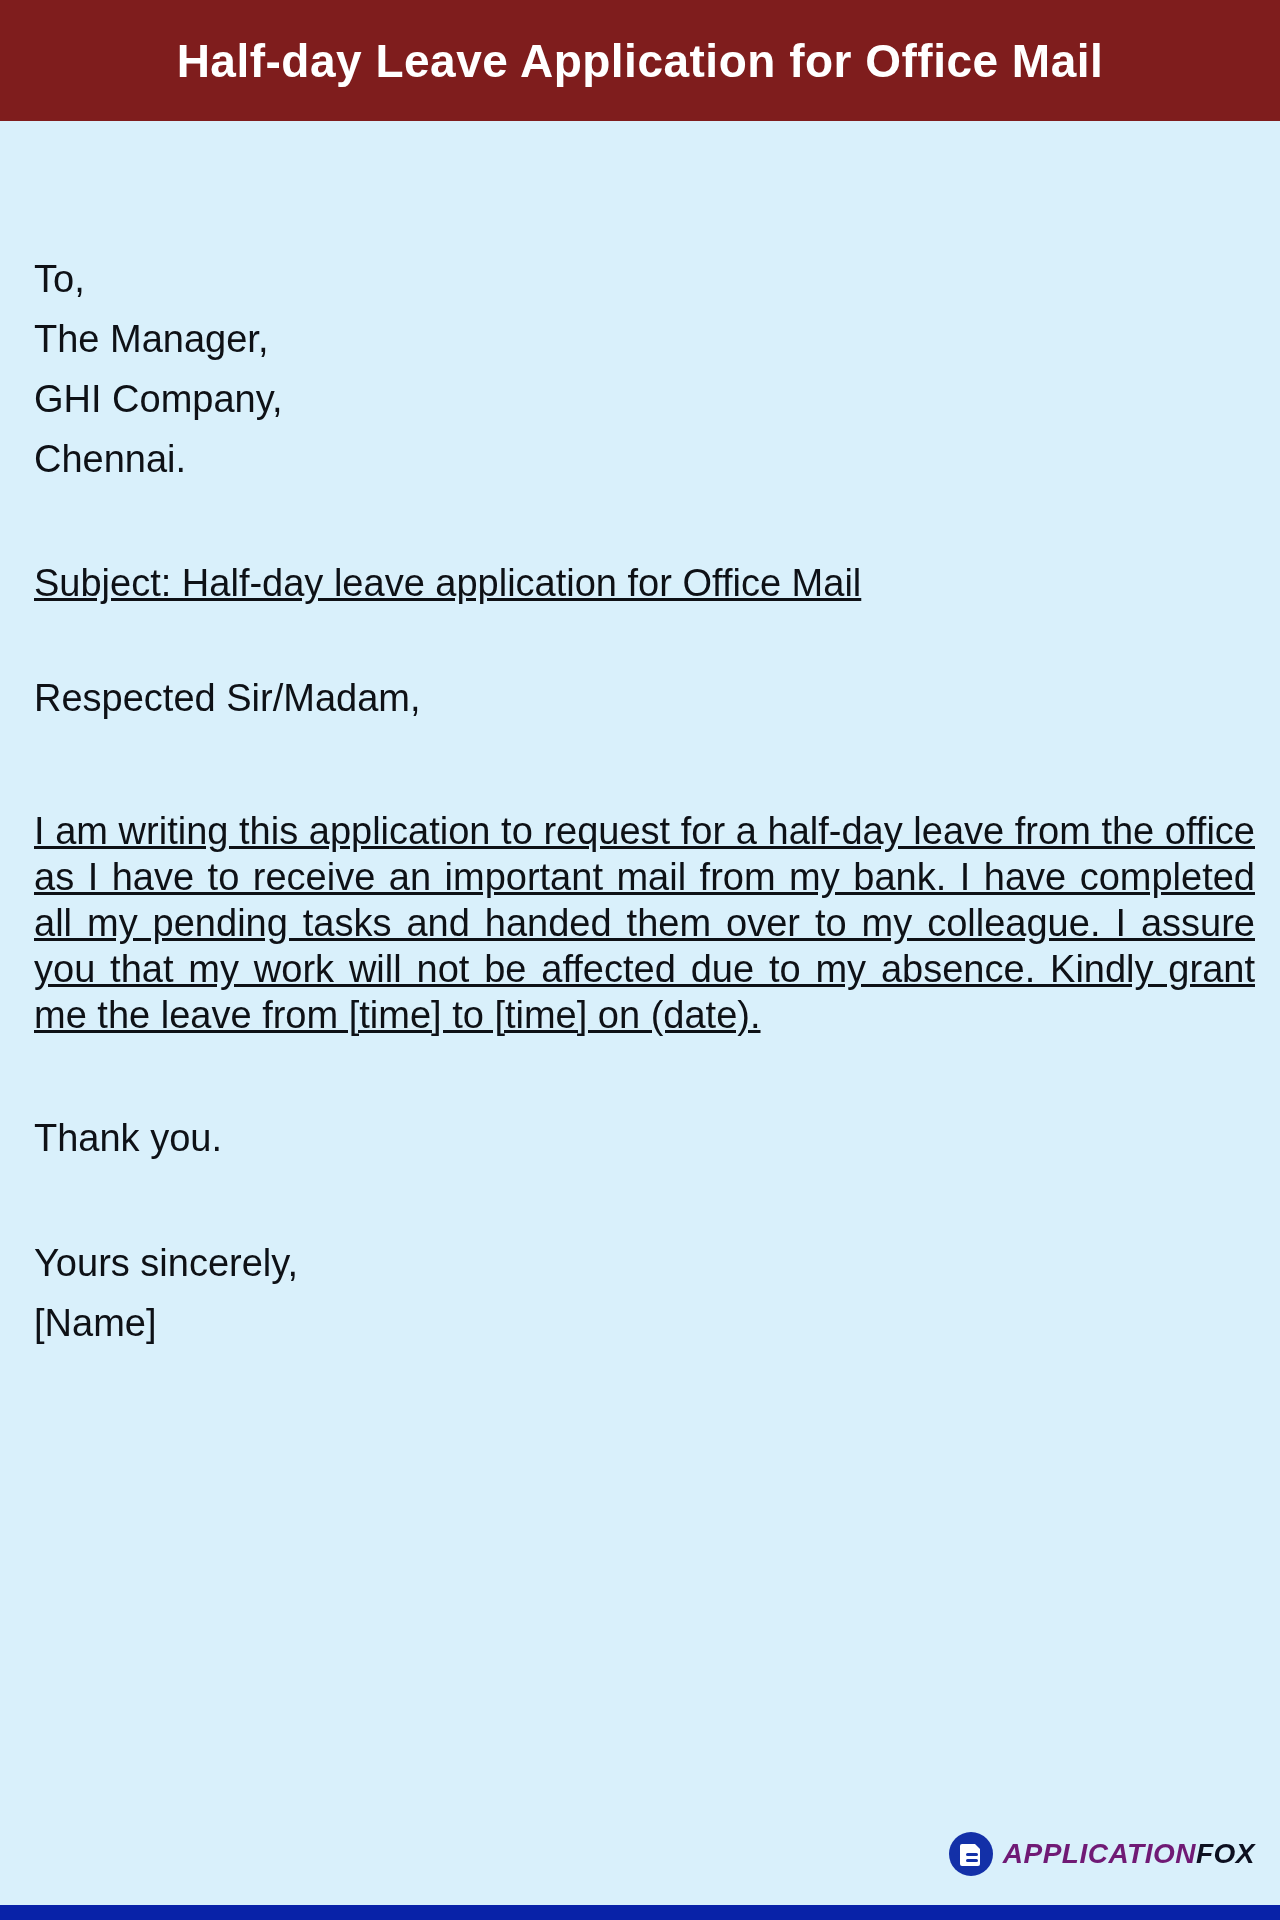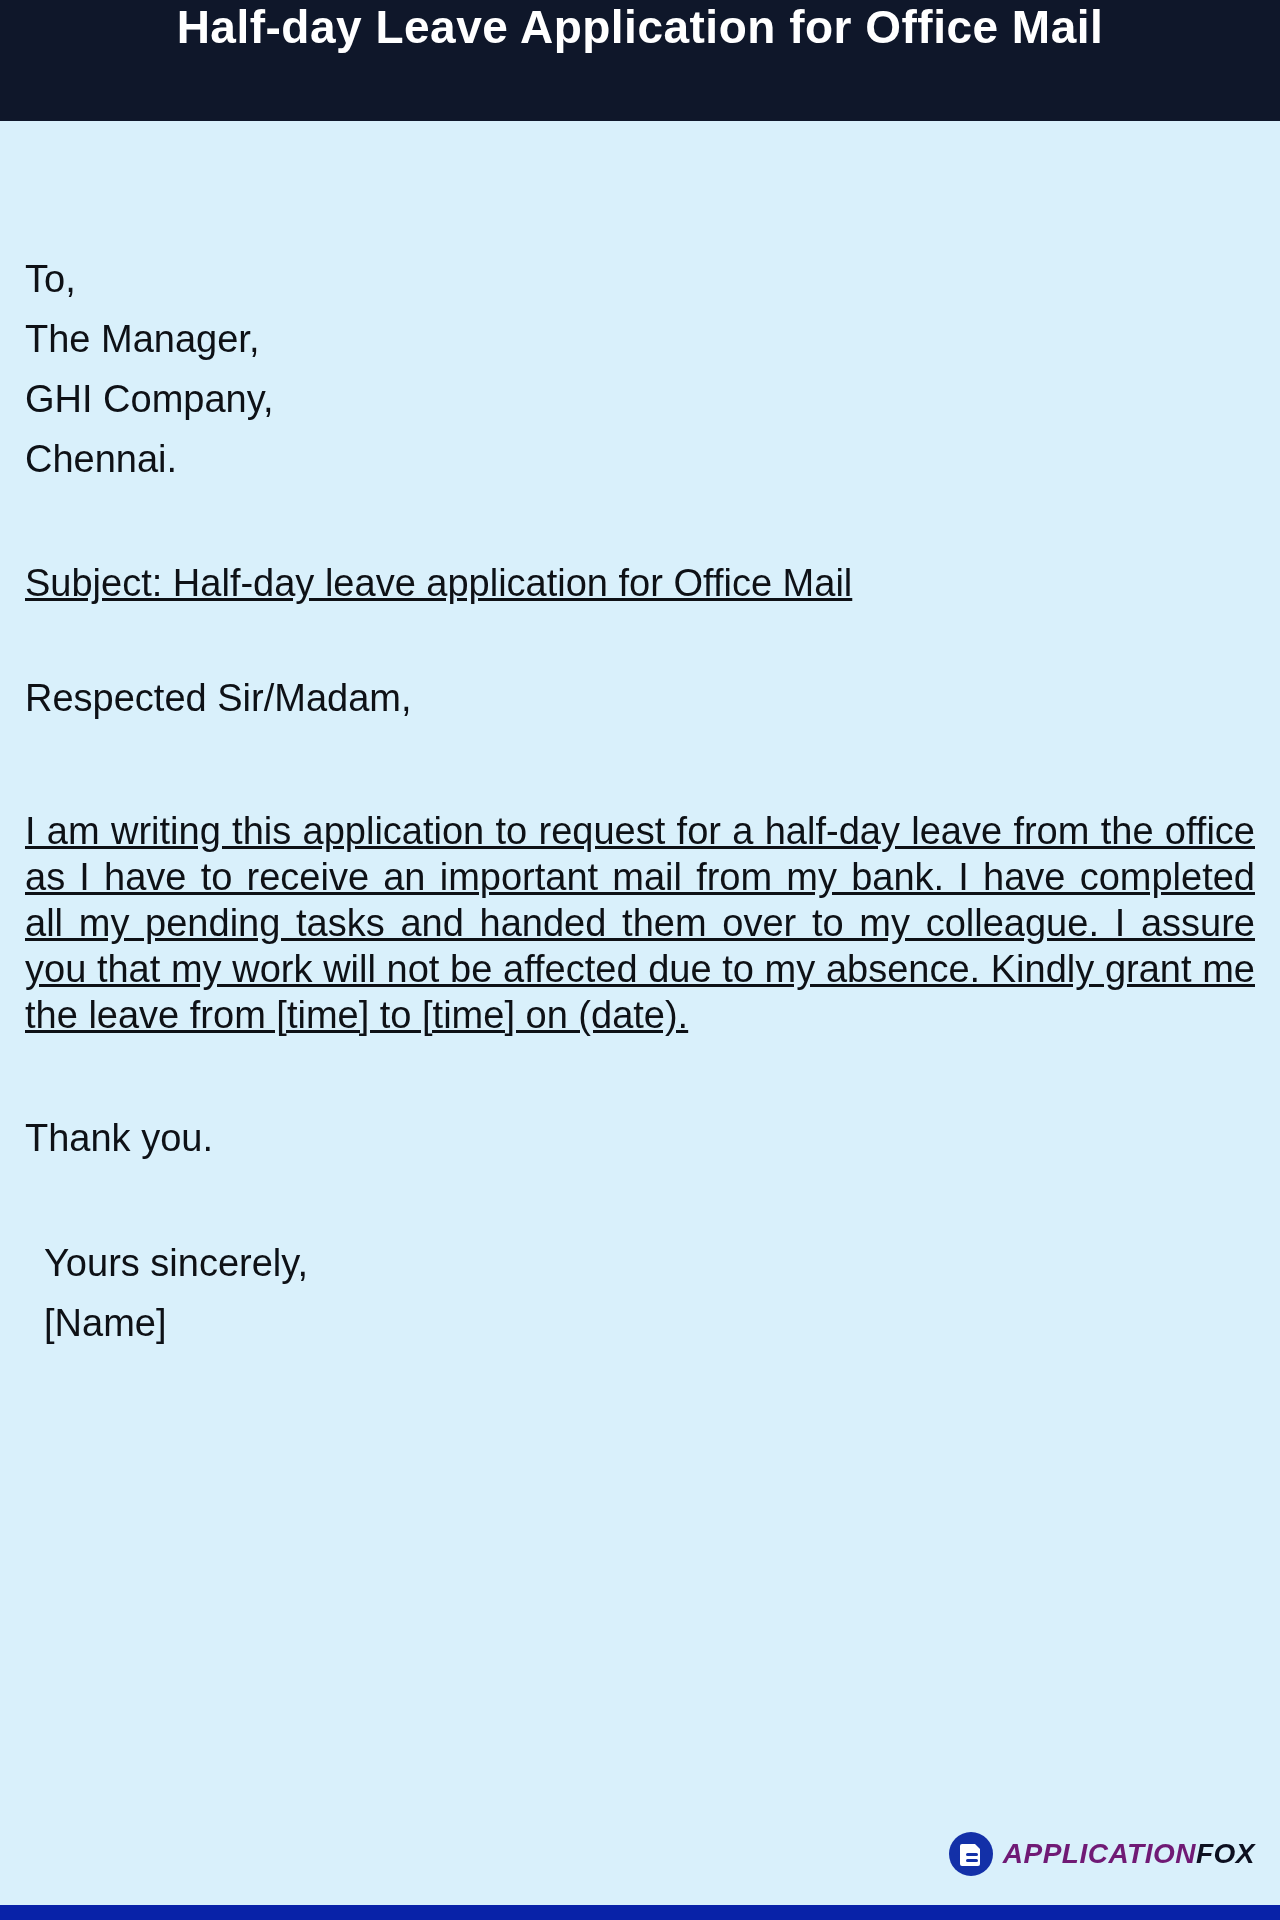--- a/index.html
+++ b/index.html
@@ -12,39 +12,39 @@
     height: 1920px;
     background: #d9f0fb;
     overflow: hidden;
   }
 
   .header-bar {
     position: absolute;
     top: 0; left: 0;
     width: 100%;
     height: 121px;
-    background: #0f172a;
+    background: #7f1d1d;
     display: flex;
-    align-items: flex-start;
+    align-items: center;
     justify-content: center;
   }
   .header-title {
     color: #ffffff;
     font-size: 46px;
     font-weight: 800;
     letter-spacing: 0.5px;
     white-space: nowrap;
   }
 
   .content {
     position: absolute;
     top: 121px;
     left: 0;
     width: 100%;
-    padding: 128px 25px 0 25px;
+    padding: 128px 25px 0 34px;
     color: #0e1116;
     font-size: 38px;
     line-height: 60px;
   }
 
   .address-block { }
   .address-line { }
 
   .subject-line { margin-top: 64px; text-decoration: underline; }
 
@@ -52,21 +52,21 @@
 
   .body-paragraph {
     margin-top: 80px;
     text-align: justify;
     line-height: 46px;
     text-decoration: underline;
   }
 
   .thanks-line { margin-top: 70px; }
 
-  .closing-block { margin-top: 65px; margin-left: 19px; }
+  .closing-block { margin-top: 65px; }
 
   .footer-logo {
     position: absolute;
     right: 25px;
     top: 1832px;
     display: flex;
     align-items: center;
     gap: 10px;
   }
   .footer-logo .logo-icon {

